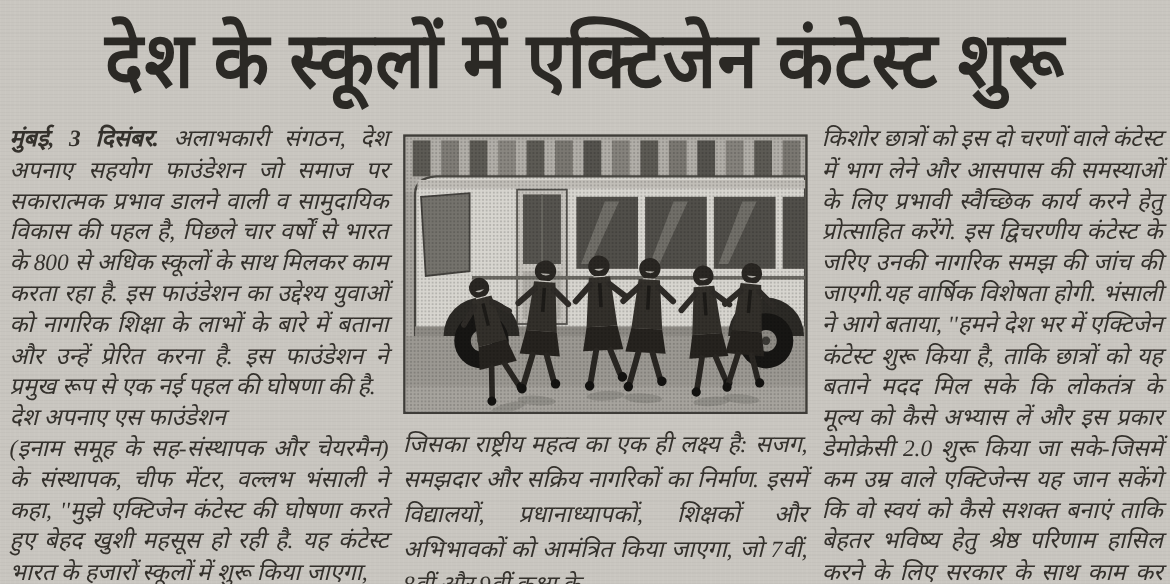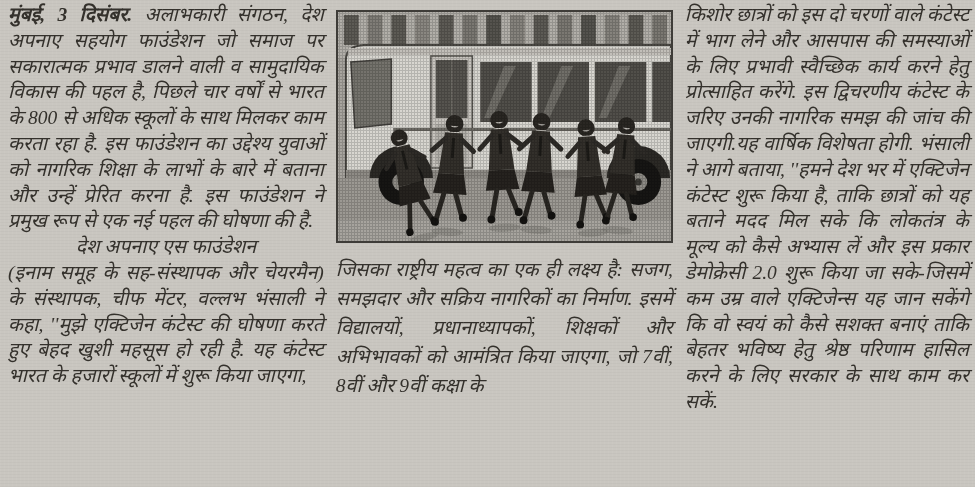--- a/index.html
+++ b/index.html
@@ -52,21 +52,21 @@
   .para{
     margin:0;
     font-size:19.5px;
     line-height:25.8px;
     text-align:justify;
     color:var(--ink);
     font-style:italic;
   }
   .col-mid .para{line-height:29px;}
   .dateline{font-weight:700;}
-  .subline{text-align:center;}
+  .subline{text-align:left;}
   .photo{
     margin:8px 0 12px 0;
     width:337px;height:233px;
     position:relative;
     border:2px solid var(--photo_border);
     box-sizing:border-box;
     background:var(--photo_bg);
   }
   .photo svg{display:block;width:100%;height:100%;}
   .photo::after{ 
@@ -75,20 +75,23 @@
     background-image:radial-gradient(rgba(0,0,0,0.16) 1px, transparent 1.2px);
     background-size:3px 3px;
     pointer-events:none;
   }
 </style>
 </head>
 <body>
 
 <div class="page">
 
+  <header class="masthead">
+    <h1>देश के स्कूलों में एक्टिजेन कंटेस्ट शुरू</h1>
+  </header>
 
   <div class="body-cols">
 
     <div class="col col-left">
       <p class="para"><b class="dateline">मुंबई, 3 दिसंबर.</b> <span>अलाभकारी संगठन, देश अपनाए सहयोग फाउंडेशन जो समाज पर सकारात्मक प्रभाव डालने वाली व सामुदायिक विकास की पहल है, पिछले चार वर्षों से भारत के 800 से अधिक स्कूलों के साथ मिलकर काम करता रहा है. इस फाउंडेशन का उद्देश्य युवाओं को नागरिक शिक्षा के लाभों के बारे में बताना और उन्हें प्रेरित करना है. इस फाउंडेशन ने प्रमुख रूप से एक नई पहल की घोषणा की है.</span></p>
       <p class="para subline">देश अपनाए एस फाउंडेशन</p>
       <p class="para">(इनाम समूह के सह-संस्थापक और चेयरमैन) के संस्थापक, चीफ मेंटर, वल्लभ भंसाली ने कहा, ''मुझे एक्टिजेन कंटेस्ट की घोषणा करते हुए बेहद खुशी महसूस हो रही है. यह कंटेस्ट भारत के हजारों स्कूलों में शुरू किया जाएगा,</p>
     </div>
 
     <div class="col col-mid">

